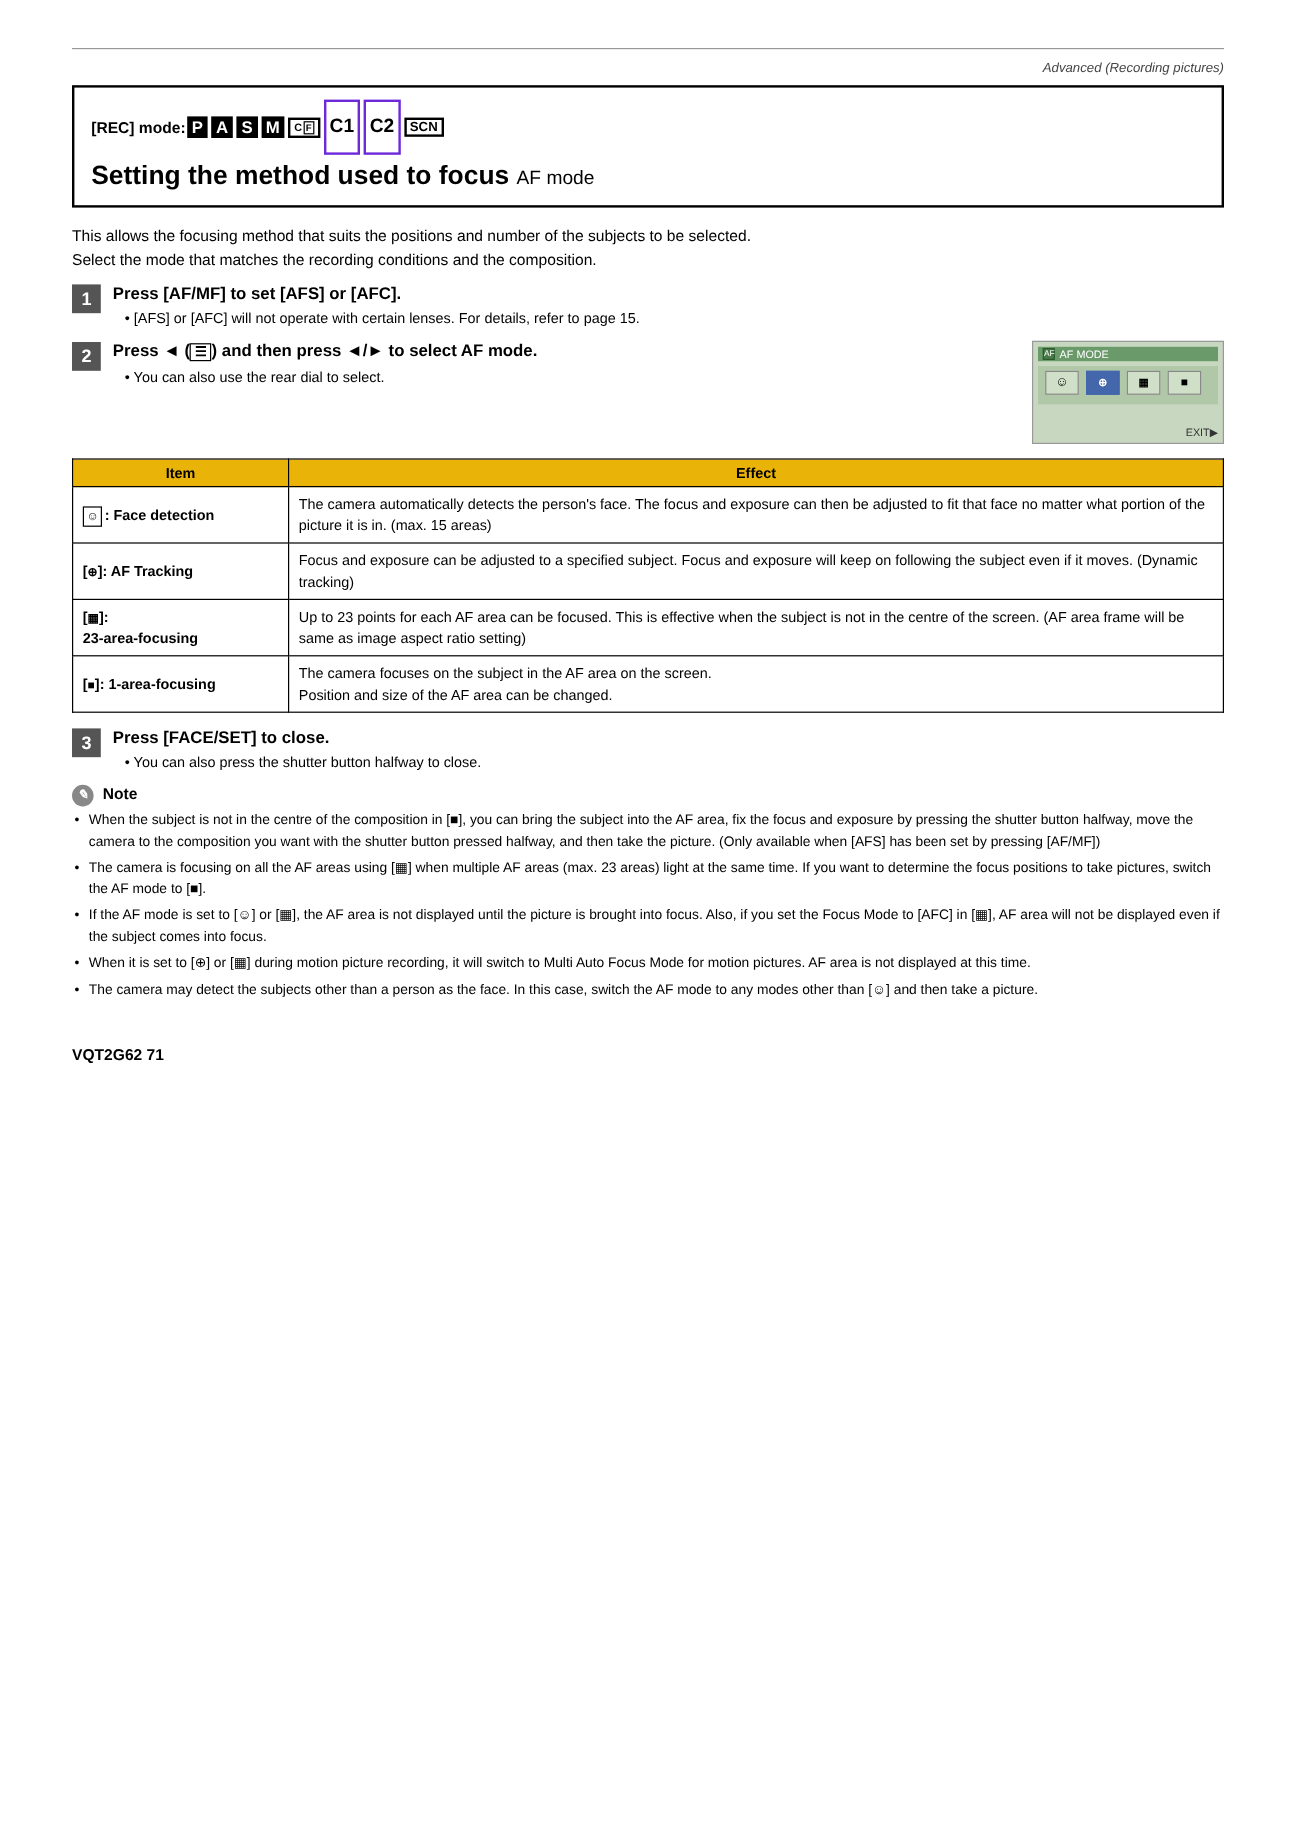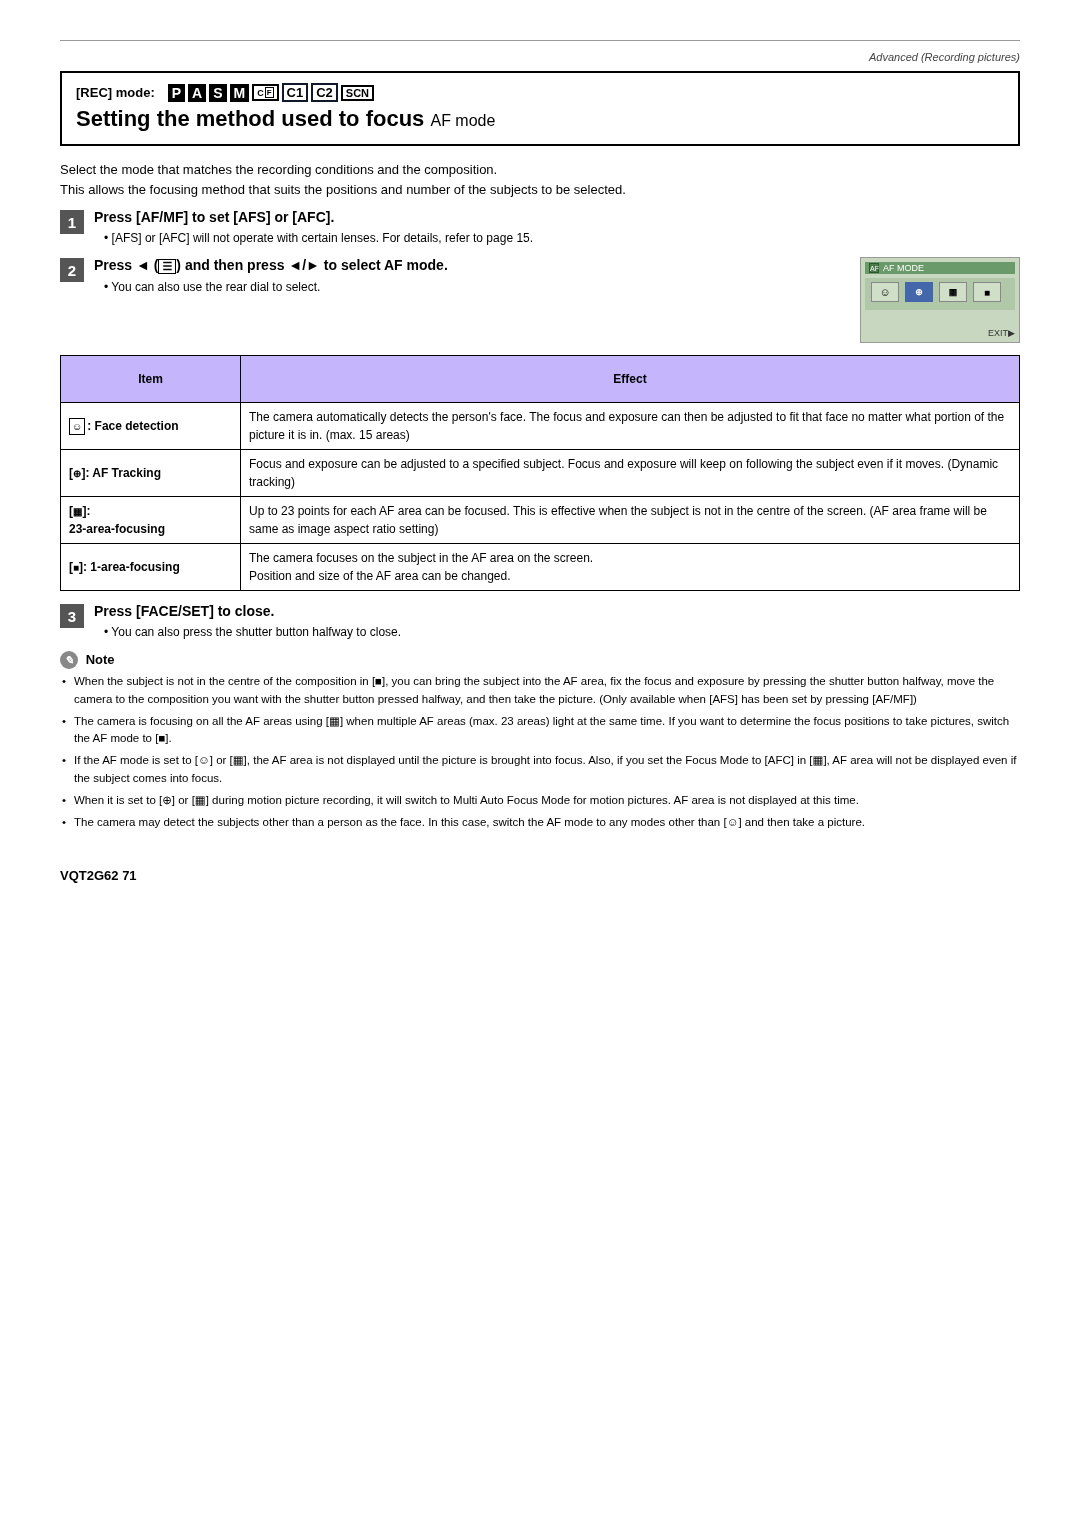--- a/index.html
+++ b/index.html
@@ -23,43 +23,43 @@
       border: 2px solid #000;
       padding: 10px 14px 12px 14px;
       margin-bottom: 14px;
     }
     .rec-mode-line {
       font-size: 13px;
       font-weight: bold;
       margin-bottom: 4px;
       display: flex;
       align-items: center;
-      gap: 12px;
+      gap: 0;
     }
     .mode-badge {
       display: inline-flex;
       align-items: center;
       gap: 1px;
     }
     .badge {
       display: inline-block;
       background: #000;
       color: #fff;
       font-weight: bold;
       font-size: 14px;
       padding: 1px 4px;
       margin: 0 1px;
     }
     .badge-outline {
       display: inline-block;
-      border: 2px solid #0f172a;
+      border: 2px solid #6d28d9;
       color: #000;
       font-weight: bold;
-      font-size: 13px;
-      padding: 0px 3px;
+      font-size: 16px;
+      padding: 12px 3px;
       margin: 0 1px;
     }
     .section-title {
       font-size: 22px;
       font-weight: bold;
       margin-top: 2px;
     }
     .section-title .sub {
       font-size: 16px;
       font-weight: normal;
@@ -159,22 +159,22 @@
     }
     
     .effect-table {
       width: 100%;
       border-collapse: collapse;
       margin: 12px 0;
       font-size: 12px;
     }
     .effect-table th {
       border: 1px solid #000;
-      padding: 16px 8px;
-      background: #c4b5fd;
+      padding: 4px 8px;
+      background: #eab308;
       font-weight: bold;
       text-align: center;
     }
     .effect-table td {
       border: 1px solid #000;
       padding: 5px 8px;
       vertical-align: top;
       line-height: 1.5;
     }
     .effect-table td.item-cell {
@@ -265,22 +265,22 @@
     </span>
   </div>
 
   <div class="section-title">
     <span>Setting the method used to focus</span>
     <span class="sub"> AF mode</span>
   </div>
 </div>
 
 <div class="intro-text">
+  <p>This allows the focusing method that suits the positions and number of the subjects to be selected.</p>
   <p>Select the mode that matches the recording conditions and the composition.</p>
-  <p>This allows the focusing method that suits the positions and number of the subjects to be selected.</p>
 </div>
 
 <div class="step-container">
   <div class="step-number">1</div>
   <div class="step-content">
     <div class="step-title">Press [AF/MF] to set [AFS] or [AFC].</div>
     <div class="step-note">[AFS] or [AFC] will not operate with certain lenses. For details, refer to page 15.</div>
   </div>
 </div>
 

